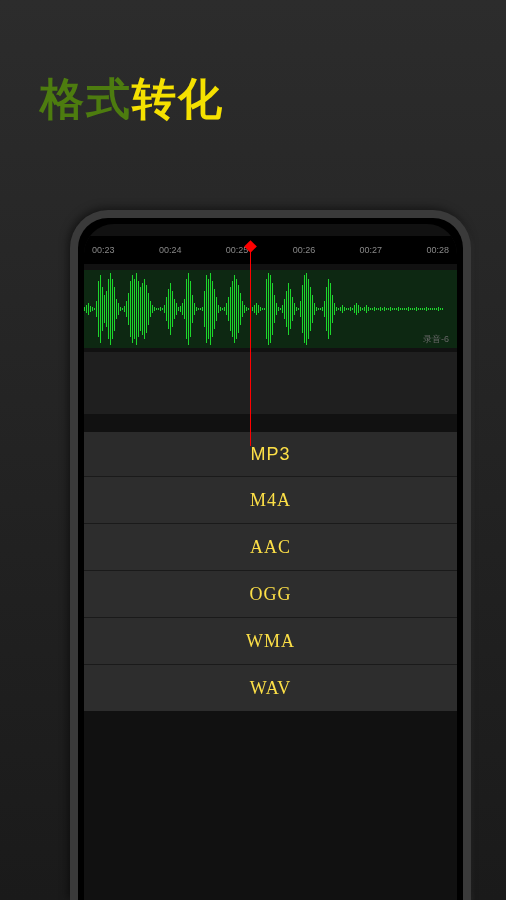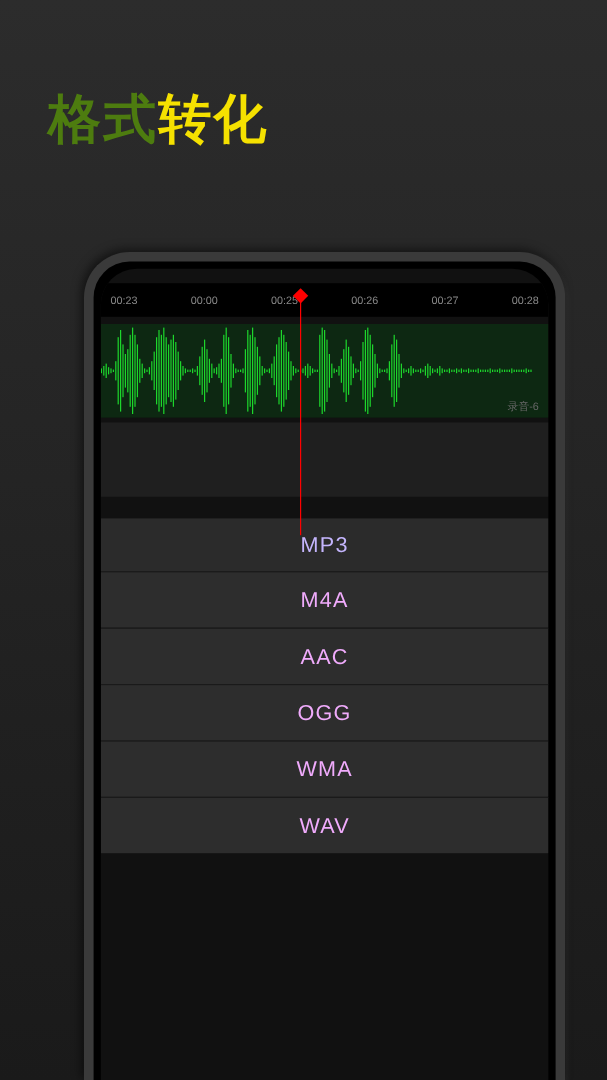--- a/index.html
+++ b/index.html
@@ -118,22 +118,22 @@
   background: #2d2d2d;
   border-top: 1px solid #1a1a1a;
   display: flex;
   align-items: center;
   justify-content: center;
   font-size: 18px;
   font-weight: 500;
   letter-spacing: 1px;
 }
 .format-item:first-child { border-top: none; margin-top: 0; height: 44px; background: #2b2b2b; }
-.format-selected { color: #c4b5fd; }
-.format-normal { color: #f0abfc; }
+.format-selected { color: #fde047; }
+.format-normal { color: #fde047; font-family: Liberation Serif, serif; }
 .save-button {
   position: absolute;
   left: 8px;
   right: 8px;
   bottom: 0;
   height: 50px;
   background: #ff0010;
   border-radius: 25px 25px 0 0;
   display: flex;
   align-items: center;
@@ -152,21 +152,21 @@
   <div class="title">
     <span class="title-white">格式</span><span class="title-yellow">转化</span>
   </div>
 </div>
 
 <div class="phone-frame">
   <div class="phone-screen">
 
     <div class="timeline">
       <span class="time-label">00:23</span>
-      <span class="time-label">00:00</span>
+      <span class="time-label">00:24</span>
       <span class="time-label">00:25</span>
       <span class="time-label">00:26</span>
       <span class="time-label">00:27</span>
       <span class="time-label">00:28</span>
       <div class="playhead"></div>
     </div>
 
     <div class="waveform-track">
       <div class="waveform" id="waveform">
           <div class="wave-bar" style="height: 4px;"></div>

